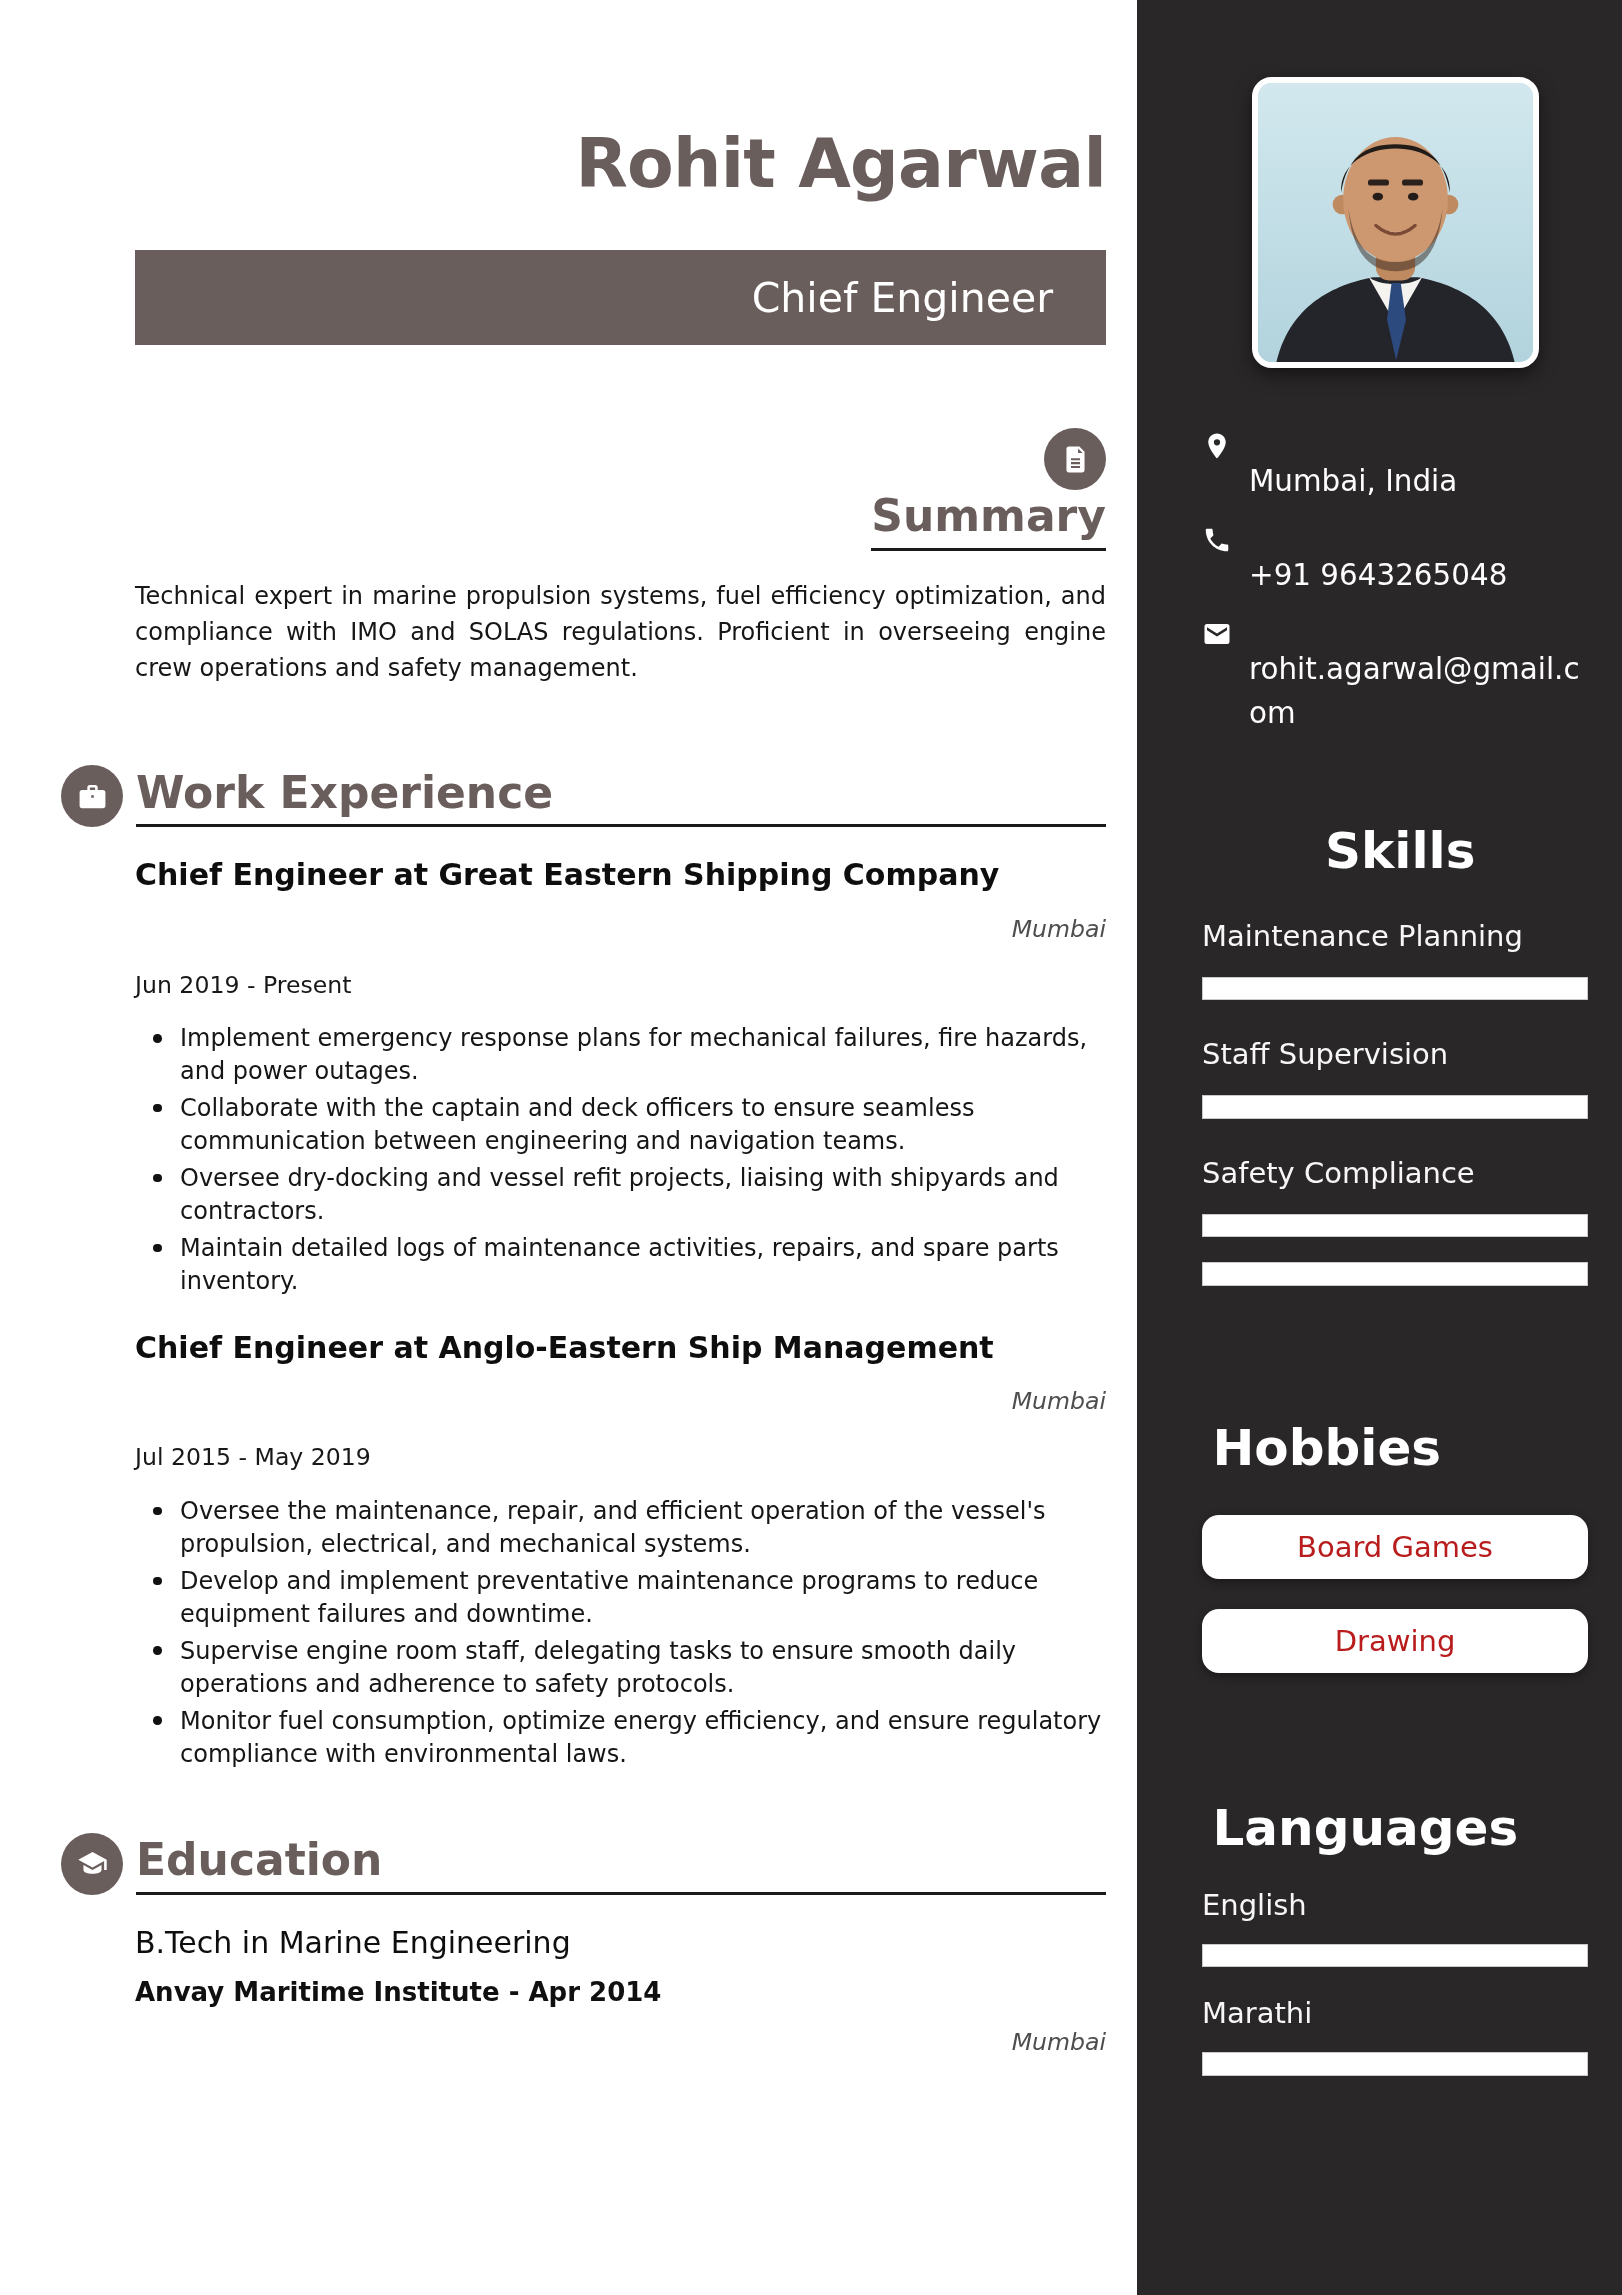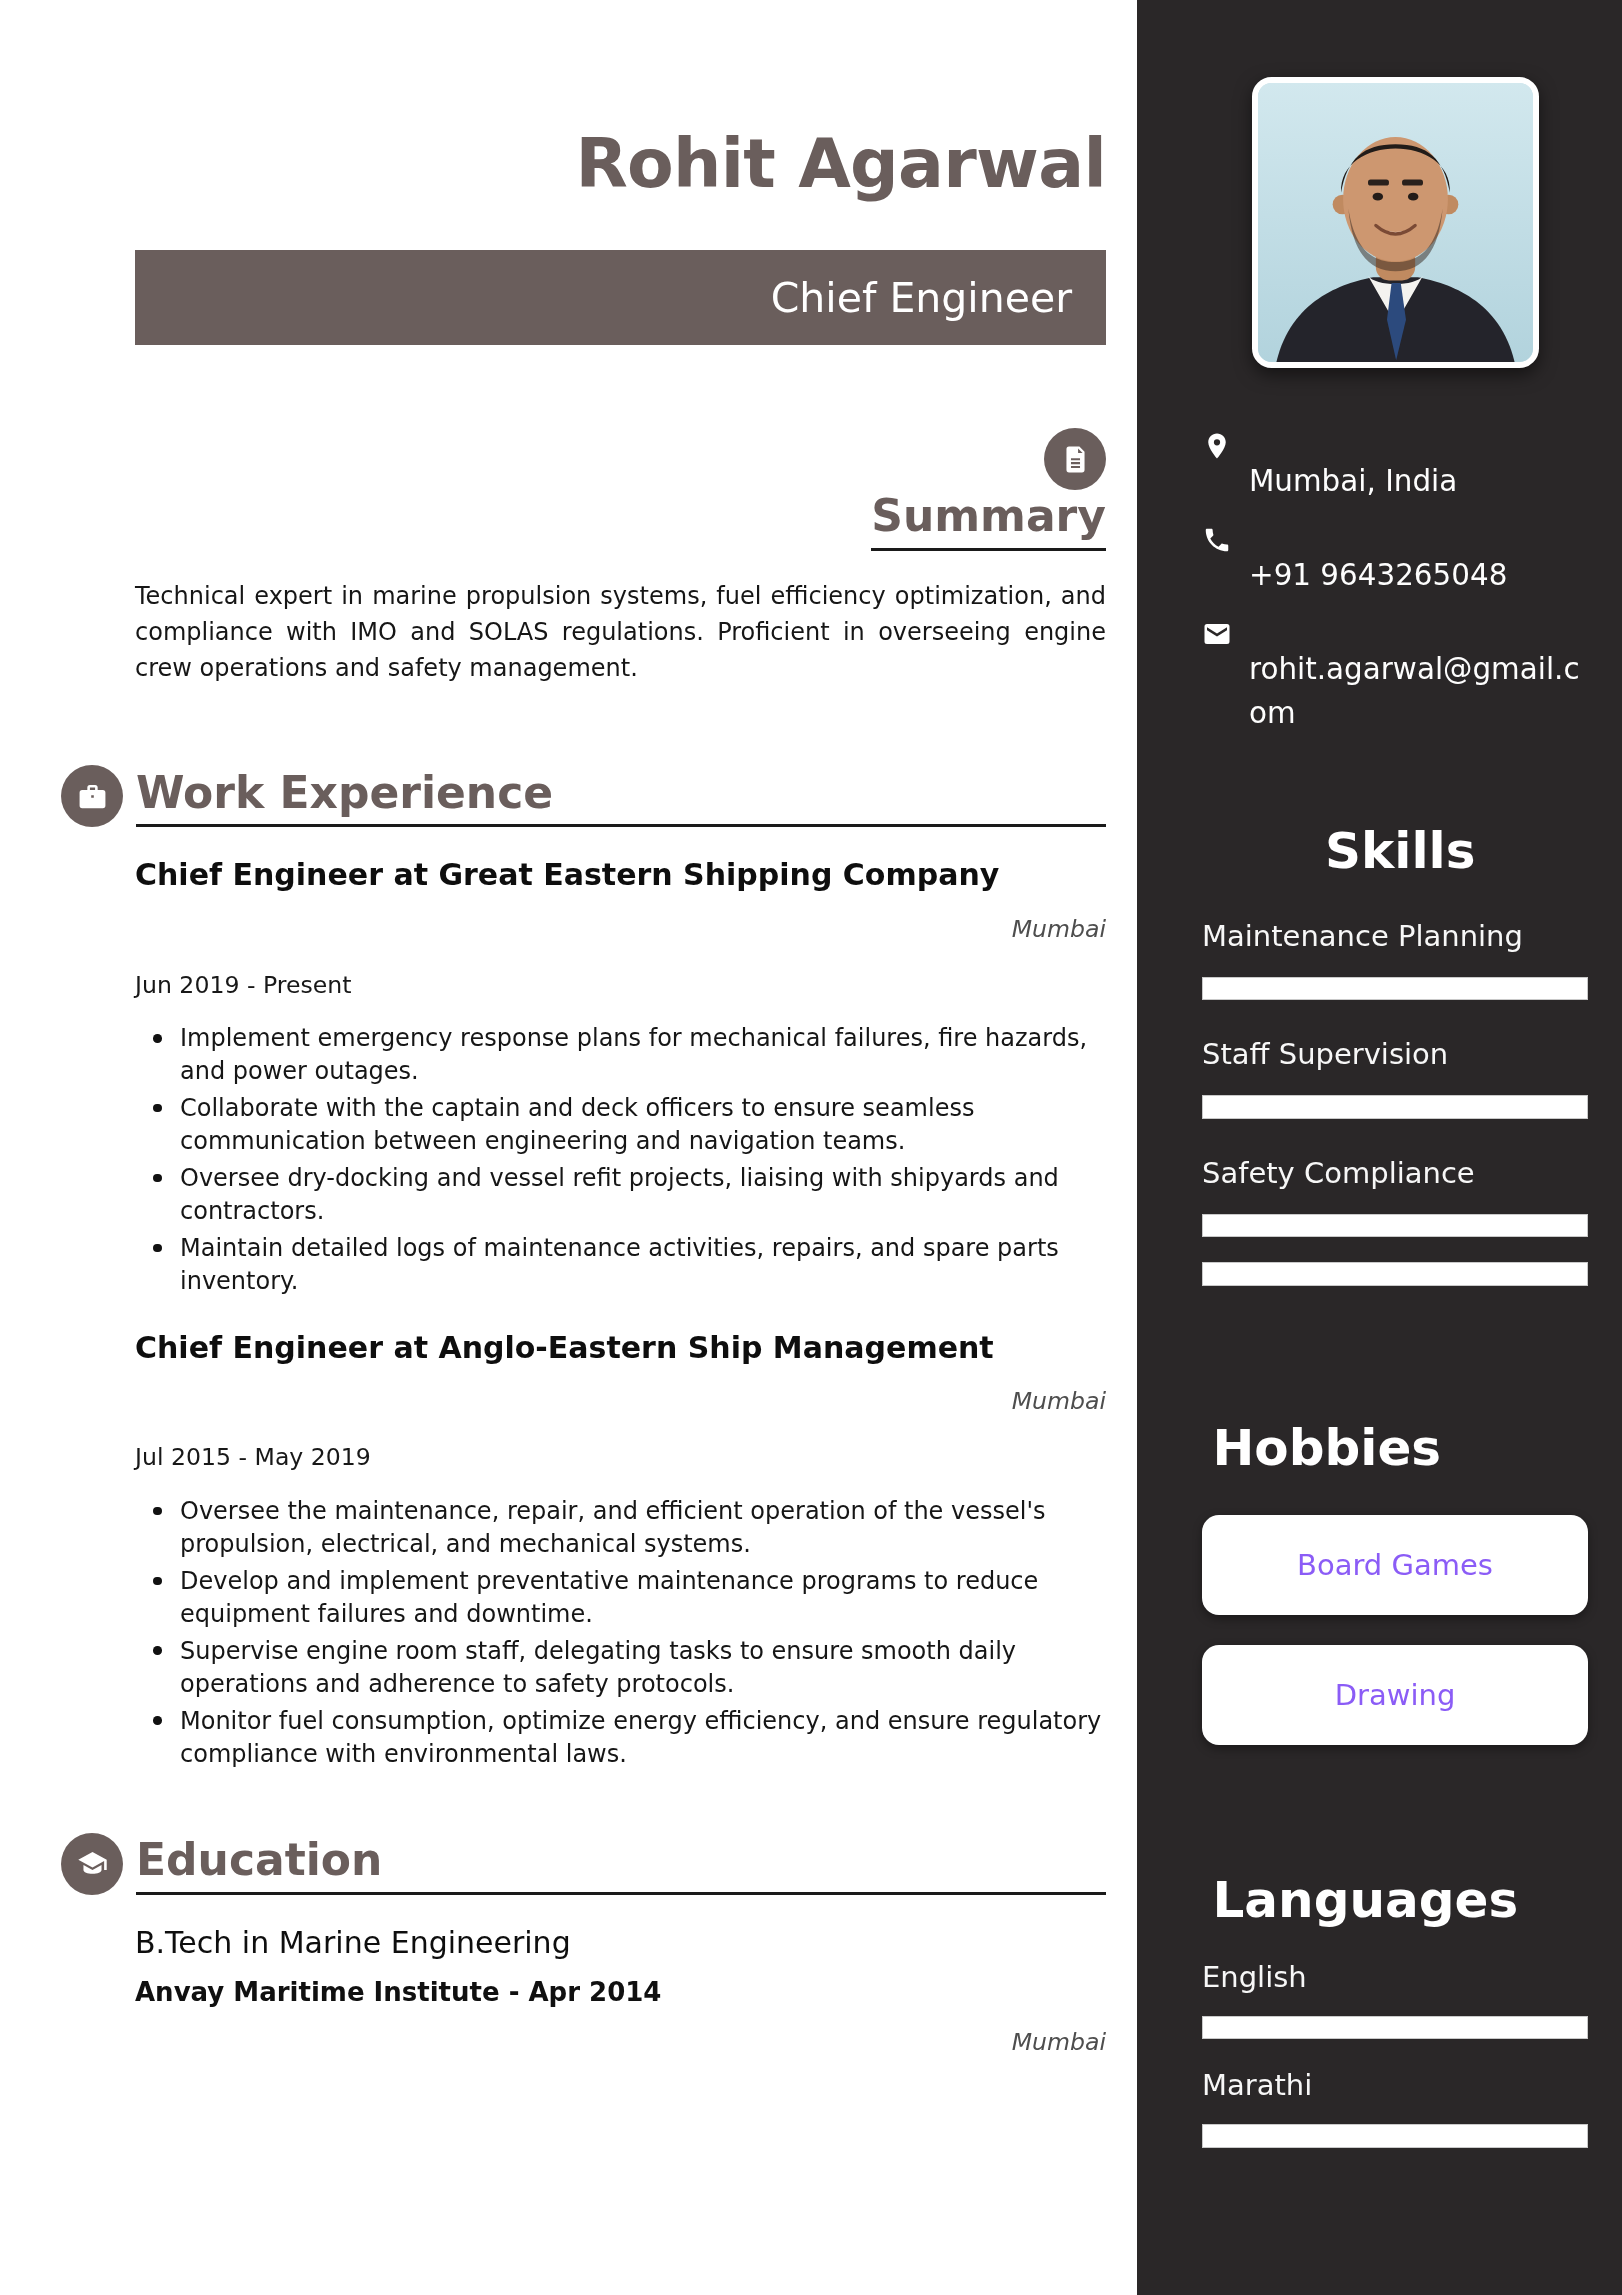--- a/index.html
+++ b/index.html
@@ -14,21 +14,21 @@
     padding:0 31px 0 135px; box-sizing:border-box;
   }
   .person-name {
     margin:121px 0 0 0; text-align:right;
     font-size:68px; line-height:85px; font-weight:bold; letter-spacing:-0.7px;
     color:var(--accent,#6a5e5c);
   }
   .role-bar {
     margin-top:44px; height:95px; background:var(--accent,#6a5e5c);
     display:flex; align-items:center; justify-content:flex-end;
-    padding-right:34px; box-sizing:border-box;
+    padding-right:53px; box-sizing:border-box;
   }
   .role-bar span { color:#ffffff; font-size:41px; }
   .section-header { display:flex; align-items:flex-end; margin-left:-74px; }
   .section-header.sh-summary   { margin-top:83px;flex-direction:column; }
   .section-header.sh-work      { margin-top:79px; }
   .section-header.sh-education { margin-top:62px; }
   .section-icon {
     flex:none; width:62px; height:62px; border-radius:50%;
     background:var(--accent,#6a5e5c);
     display:flex; align-items:center; justify-content:center;
@@ -91,22 +91,22 @@
   .skill:first-of-type { margin-top:19.6px; }
   .skill-label { font-size:29px; line-height:58px; color:#f7f7f7; }
   .lang .skill-label { line-height:43px; }
   .meter {
     margin-top:11.8px; height:23.6px; background:#ffffff;
     border:1.3px solid var(--bar-border,#c9c9c9); box-sizing:border-box;
   }
   .meter-fill { height:100%; background:#ffffff; }
   .lang .meter { margin-top:17px; }
   .chip {
-    margin-top:30px; height:100px; border-radius:17px; background:#ffffff;
-    color:#8b5cf6; font-size:29px; display:flex; align-items:center; justify-content:center;
+    margin-top:30px; height:64px; border-radius:17px; background:#ffffff;
+    color:#b91c1c; font-size:29px; display:flex; align-items:center; justify-content:center;
     box-shadow:0 3.9px 9.2px rgba(0,0,0,0.35);
   }
   .chip.first { margin-top:36px; }
 </style>
 </head>
 <body>
 
 <div class="page">
 
   <div class="main">

